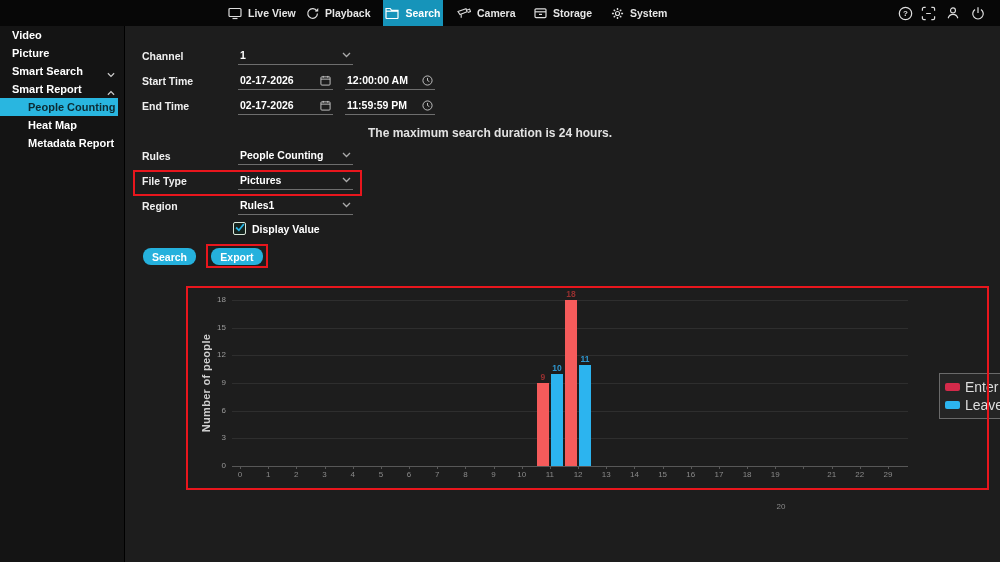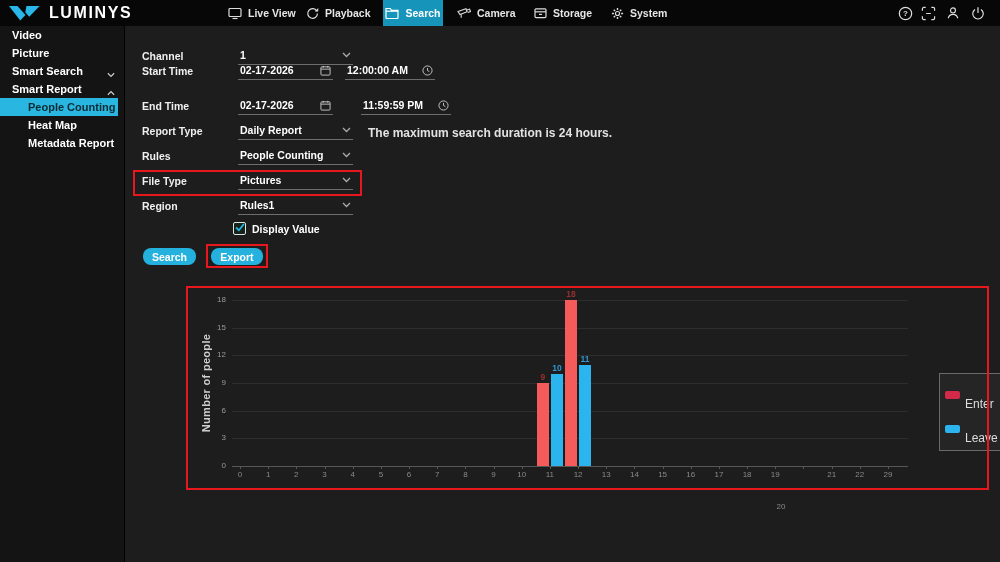--- a/index.html
+++ b/index.html
@@ -37,35 +37,28 @@
   .gridline{position:absolute;height:1px;background:#2e2e2e;}
   .gridline.baseline{background:#575757;}
   .ytick{position:absolute;width:26px;text-align:right;font-size:8px;color:#9a9a9a;}
   .xtickmark{position:absolute;width:1px;height:3px;background:#575757;}
   .xtick{position:absolute;width:20px;text-align:center;font-size:8px;color:#8a8a8a;}
   .bar{position:absolute;}
   .barlabel{position:absolute;width:20px;text-align:center;font-size:8.5px;font-weight:700;}
   .legend{position:absolute;border:1px solid #6a6a6a;background:rgba(38,38,38,.95);padding:3px 5px;}
   .lrow{display:flex;align-items:center;gap:5px;margin:2px 0;cursor:pointer;}
   .lswatch{width:15px;height:8px;border-radius:2px;}
-  .llabel{font-size:12px;color:#ddd;margin-top:18px;}
+  .llabel{font-size:14px;color:#ddd;}
 </style>
 </head>
 <body>
 
 <div class="stage">
 
   <div class="topbar">
-    <div class="brand">
-      <svg width="34" height="19" viewBox="0 0 36 20">
-          <path d="M1 2h9l8.5 9.5-5.5 6z" fill="#29b6e8"></path>
-          <path d="M19.5 2h14L22.5 13.5l-4.2-4.8z" fill="#29b6e8"></path>
-        </svg>
-      <span class="brand-name">LUMINYS</span>
-    </div>
 
     <div class="nav-item" style="left:228px">
       <svg width="14" height="13" viewBox="0 0 14 13">
           <rect x="1" y="1.5" width="12" height="8" rx="1" fill="none" stroke="#ddd" stroke-width="1.2"></rect>
           <path d="M4.5 11.5h5" stroke="#ddd" stroke-width="1.2"></path>
         </svg>
       <span>Live View</span>
     </div>
     <div class="nav-item" style="left:306px">
       <svg width="13" height="13" viewBox="0 0 14 14">
@@ -173,21 +166,21 @@
     <div class="frow" style="top:23px">
       <div class="flabel">Channel</div>
       <div class="fctl" style="width:115px">
         <span>1</span>
         <svg width="9" height="6" viewBox="0 0 9 6">
             <path d="M1 1l3.5 3.5L8 1" fill="none" stroke="#aaa" stroke-width="1.3"></path>
           </svg>
       </div>
     </div>
 
-    <div class="frow" style="top:38px">
+    <div class="frow" style="top:48px">
       <div class="flabel">Start Time</div>
       <div class="fctl" style="width:95px">
         <span>02-17-2026</span>
         <svg width="11" height="11" viewBox="0 0 12 12">
             <rect x="1" y="2" width="10" height="9" rx="1" fill="none" stroke="#ccc"></rect>
             <path d="M1 4.5h10M3.5 1v2M8.5 1v2" stroke="#ccc" fill="none"></path>
           </svg>
       </div>
       <div class="fctl" style="width:90px;margin-left:12px">
         <span>12:00:00 AM</span>
@@ -200,38 +193,29 @@
 
     <div class="frow" style="top:73px">
       <div class="flabel">End Time</div>
       <div class="fctl" style="width:95px">
         <span>02-17-2026</span>
         <svg width="11" height="11" viewBox="0 0 12 12">
             <rect x="1" y="2" width="10" height="9" rx="1" fill="none" stroke="#ccc"></rect>
             <path d="M1 4.5h10M3.5 1v2M8.5 1v2" stroke="#ccc" fill="none"></path>
           </svg>
       </div>
-      <div class="fctl" style="width:90px;margin-left:28px">
+      <div class="fctl" style="width:90px;margin-left:12px">
         <span>11:59:59 PM</span>
         <svg width="11" height="11" viewBox="0 0 12 12">
             <circle cx="6" cy="6" r="5" fill="none" stroke="#ccc"></circle>
             <path d="M6 3.2V6l2 1.2" stroke="#ccc" fill="none"></path>
           </svg>
       </div>
     </div>
 
-    <div class="frow" style="top:98px">
-      <div class="flabel">Report Type</div>
-      <div class="fctl" style="width:115px">
-        <span>Daily Report</span>
-        <svg width="9" height="6" viewBox="0 0 9 6">
-            <path d="M1 1l3.5 3.5L8 1" fill="none" stroke="#aaa" stroke-width="1.3"></path>
-          </svg>
-      </div>
-    </div>
     <div class="note">The maximum search duration is 24 hours.</div>
 
     <div class="frow" style="top:123px">
       <div class="flabel">Rules</div>
       <div class="fctl" style="width:115px">
         <span>People Counting</span>
         <svg width="9" height="6" viewBox="0 0 9 6">
             <path d="M1 1l3.5 3.5L8 1" fill="none" stroke="#aaa" stroke-width="1.3"></path>
           </svg>
       </div>

